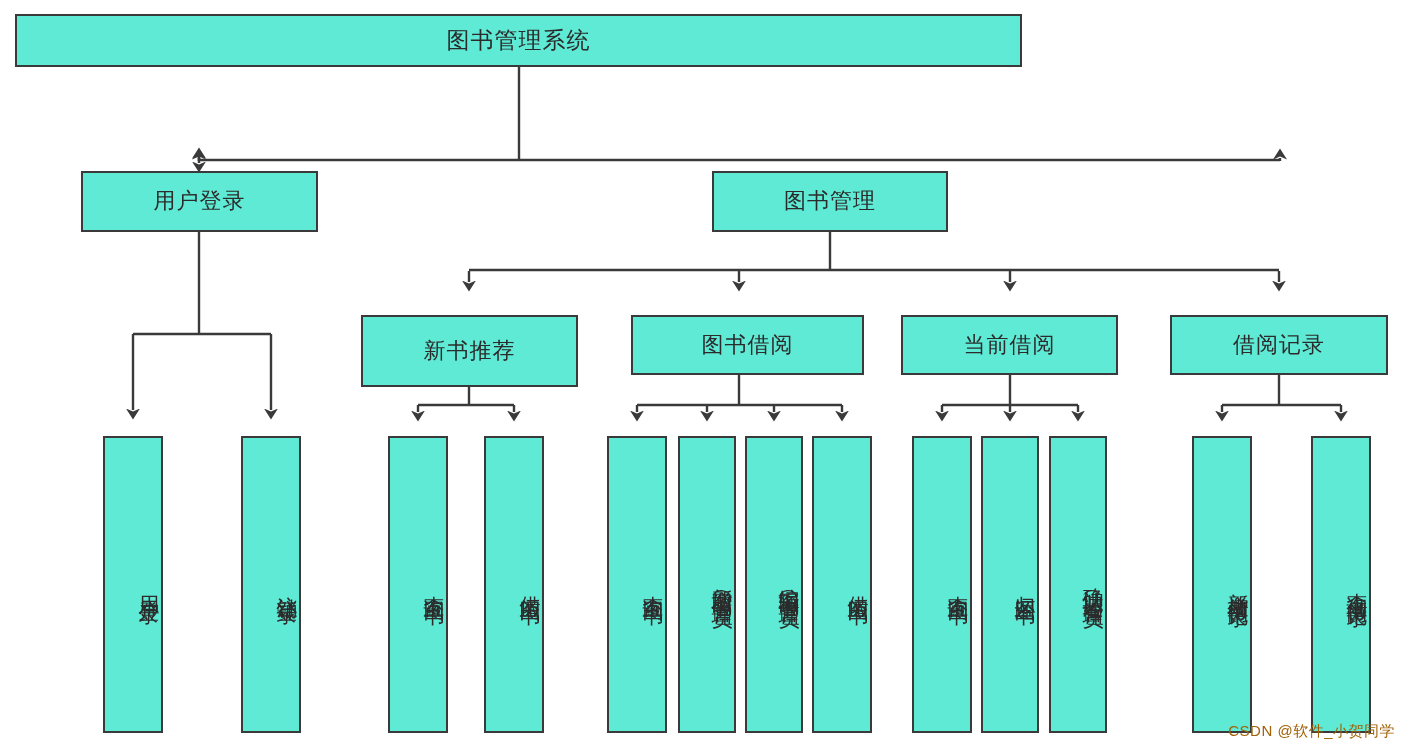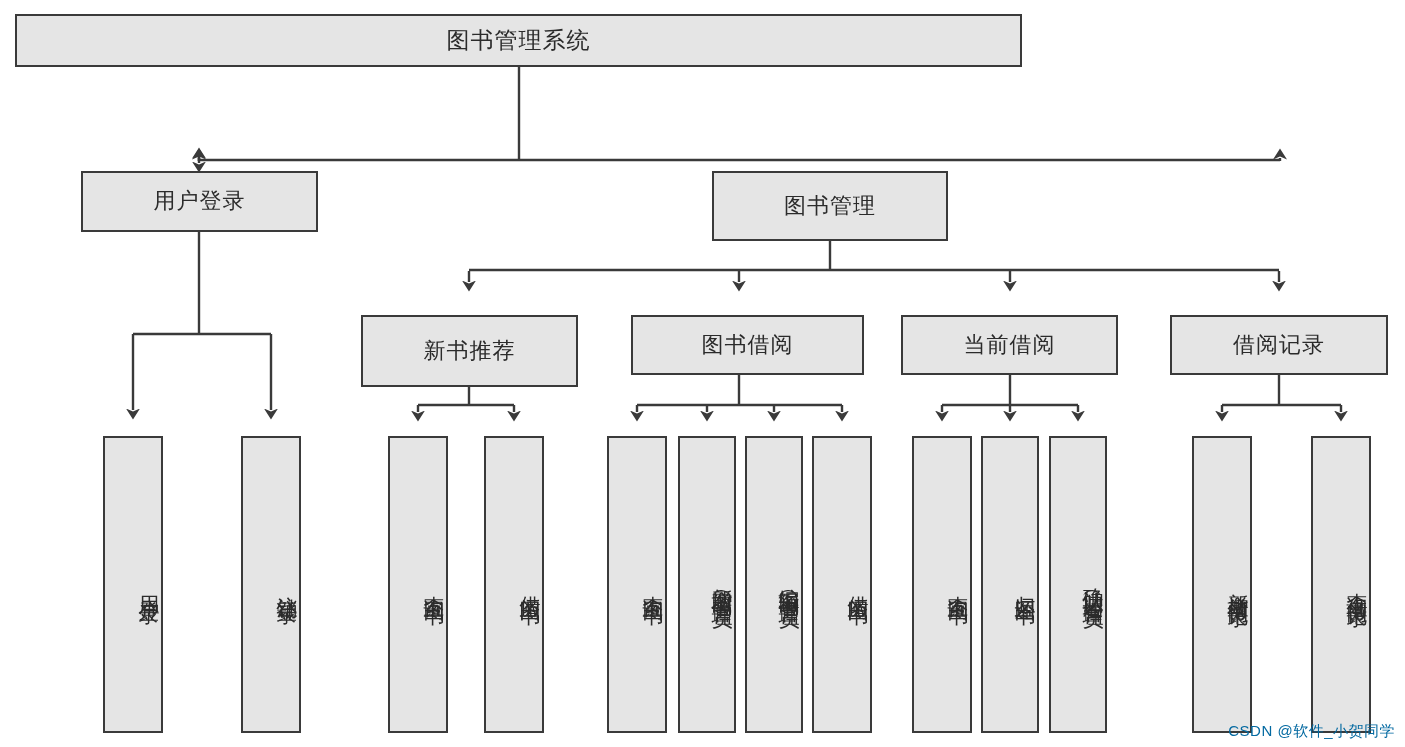--- a/index.html
+++ b/index.html
@@ -23,21 +23,21 @@
     left: 0;
     top: 0;
     width: 1405px;
     height: 747px;
     pointer-events: none;
   }
   .node {
     position: absolute;
     box-sizing: border-box;
     border: 2px solid #3a3a3a;
-    background: #e5e5e5;
+    background: #5eead4;
     color: #2b2b2b;
     display: flex;
     align-items: center;
     justify-content: center;
     text-align: center;
     z-index: 3;
   }
   .node-h {
     font-size: 22px;
     letter-spacing: 1px;
@@ -59,21 +59,21 @@
   .node-v .vtext {
     writing-mode: vertical-rl;
     text-orientation: upright;
     white-space: nowrap;
   }
   .watermark {
     position: absolute;
     right: 10px;
     bottom: 6px;
     font-size: 15px;
-    color: #0369a1;
+    color: #a16207;
     letter-spacing: 0.5px;
     z-index: 5;
     white-space: nowrap;
     font-family: "Liberation Sans", "DejaVu Sans", sans-serif;
   }
 </style>
 </head>
 <body>
 
 <div id="canvas">
@@ -172,21 +172,21 @@
   </svg>
 
   <div class="node node-h node-root" style="left:15px; top:14px; width:1007px; height:53px;">
     <span>图书管理系统</span>
   </div>
 
   <div class="node node-h" style="left:81px; top:171px; width:237px; height:61px;">
     <span>用户登录</span>
   </div>
 
-  <div class="node node-h" style="left:712px; top:171px; width:236px; height:70px;">
+  <div class="node node-h" style="left:712px; top:171px; width:236px; height:61px;">
     <span>图书管理</span>
   </div>
 
   <div class="node node-h" style="left:361px; top:315px; width:217px; height:72px;">
     <span>新书推荐</span>
   </div>
 
   <div class="node node-h" style="left:631px; top:315px; width:233px; height:60px;">
     <span>图书借阅</span>
   </div>

